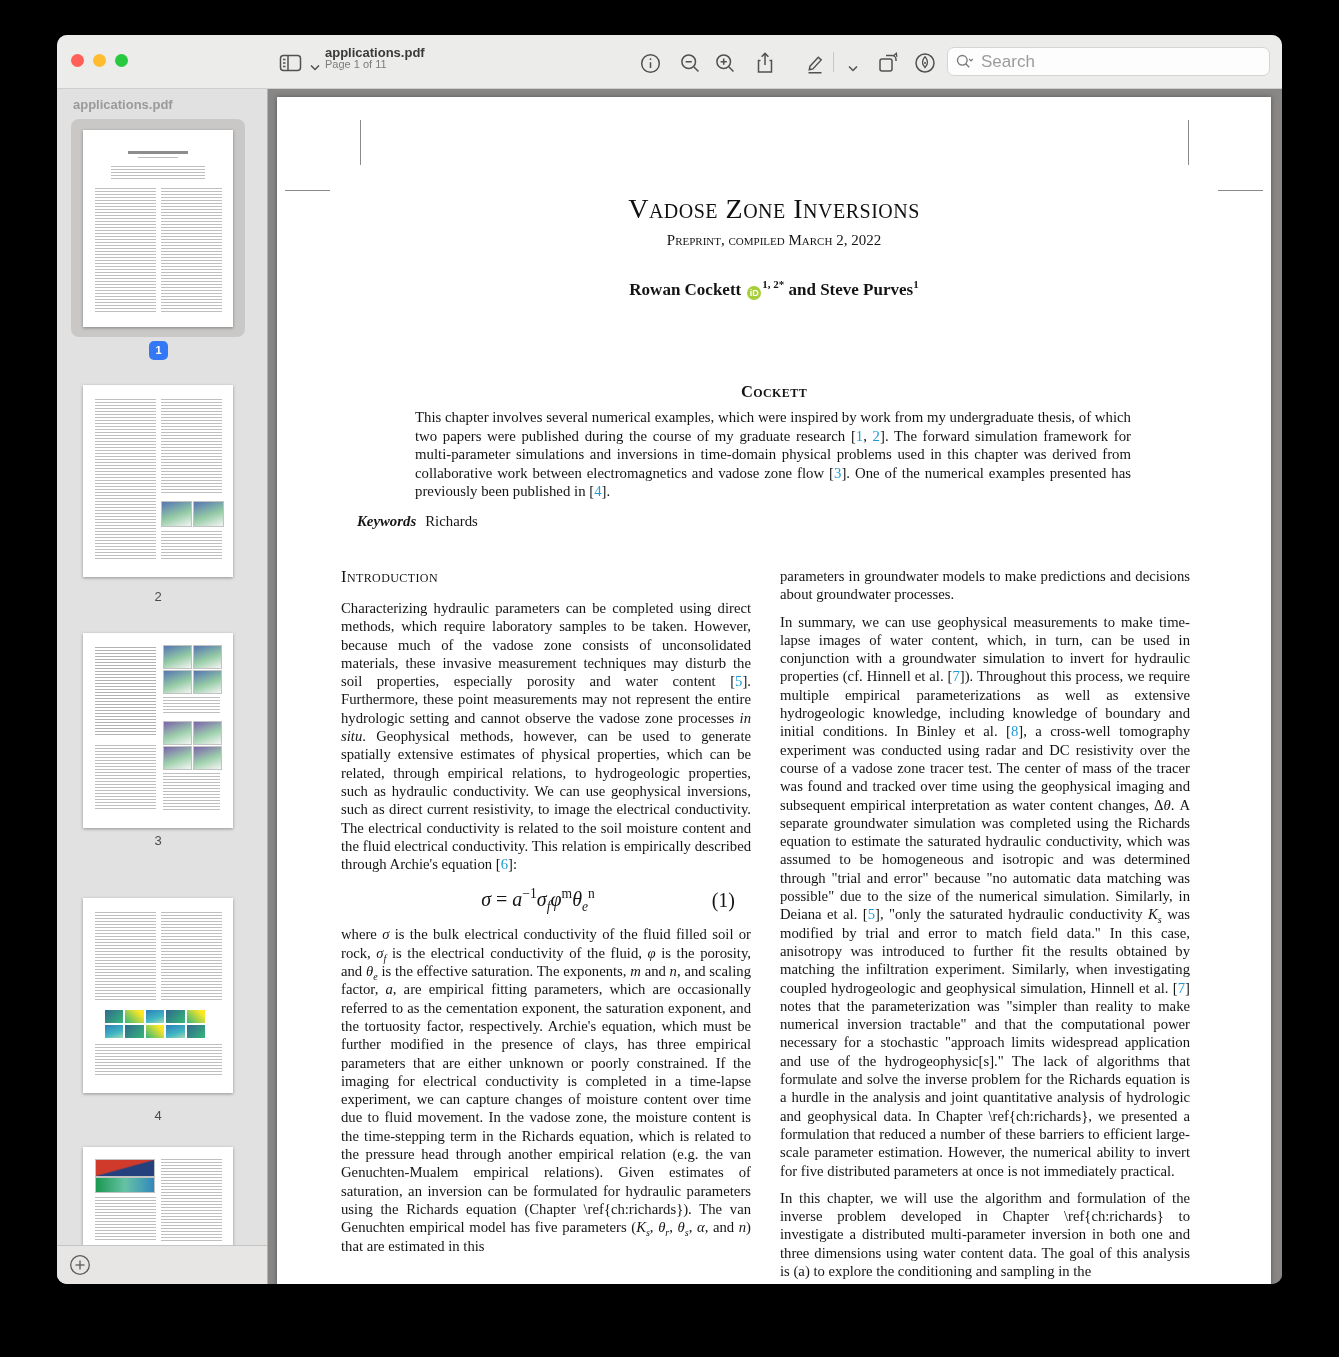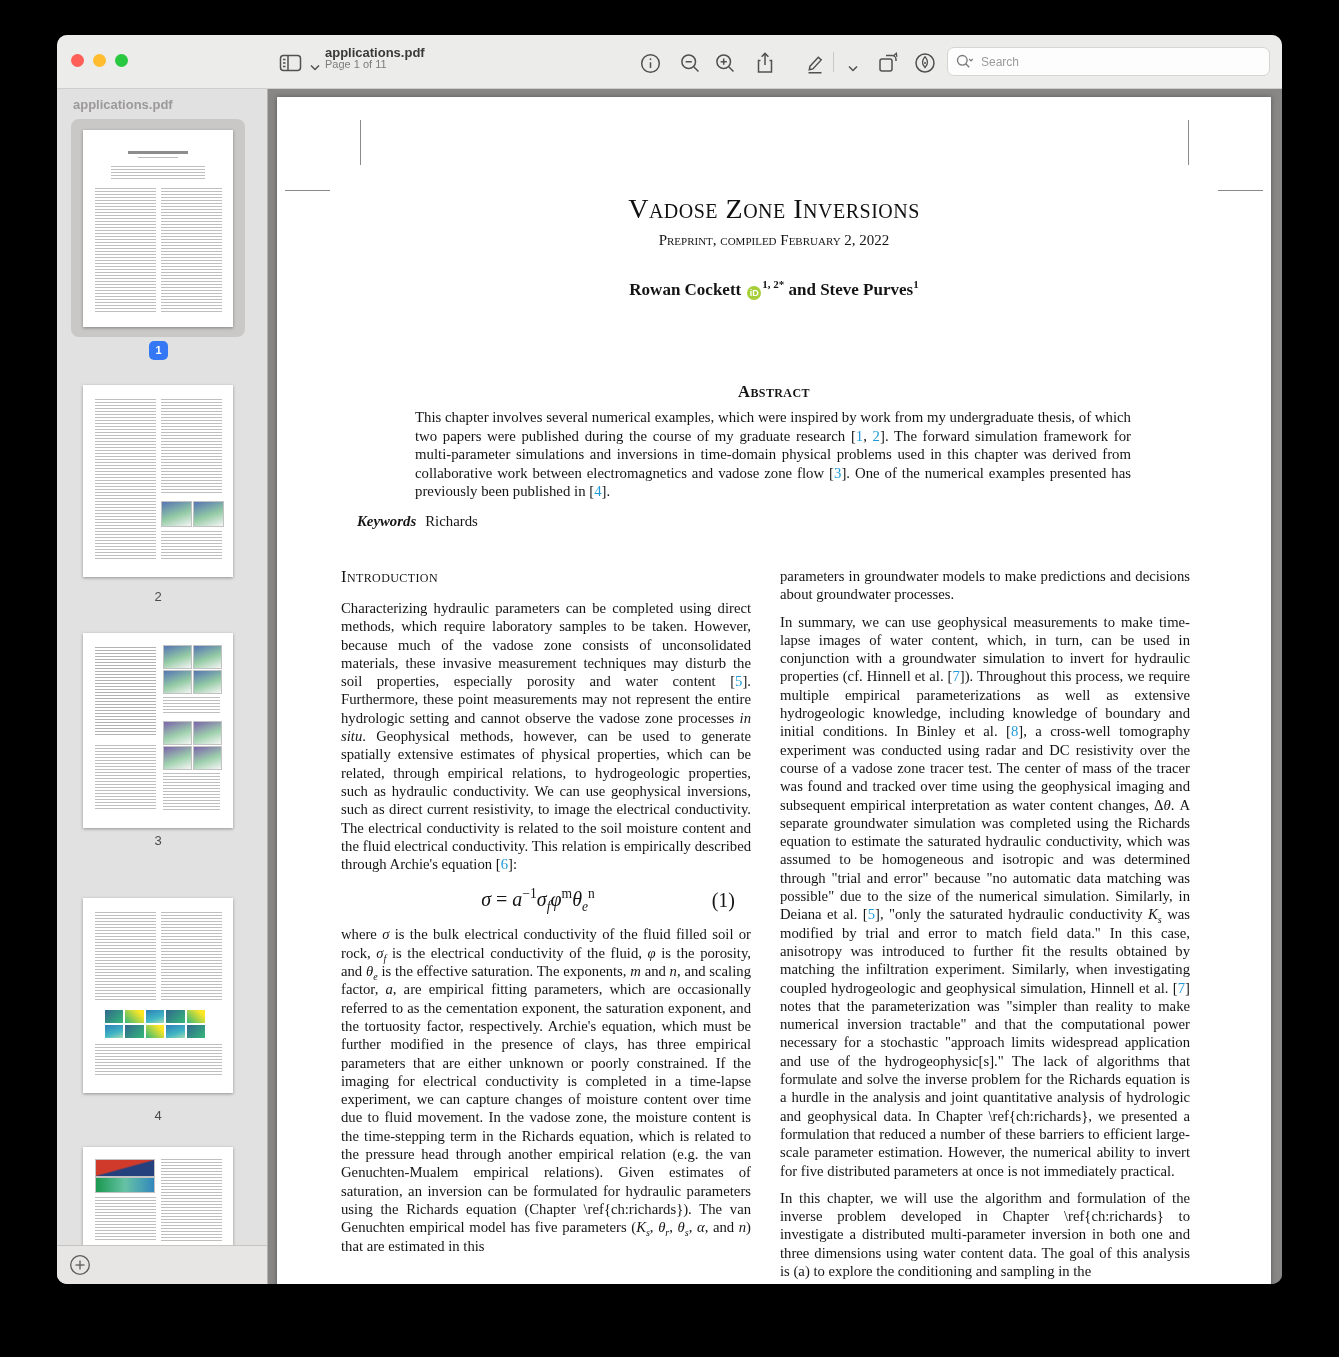--- a/index.html
+++ b/index.html
@@ -15,21 +15,21 @@
   .tl-yellow{left:36px;background:#febc2e;}
   .tl-green{left:58px;background:#28c840;}
   .tb-btn{position:absolute;top:15px;width:26px;height:26px;color:#515151;display:flex;align-items:center;justify-content:center;}
   .tb-btn svg{display:block;}
   .tb-title{position:absolute;left:268px;top:11px;line-height:1;}
   .tb-filename{font-size:13px;font-weight:bold;color:#3a3a3a;}
   .tb-pagestatus{font-size:11px;color:#7c7c7c;margin-top:0;}
   .tb-sep{position:absolute;left:776px;top:17px;width:1px;height:20px;background:#c9c8c7;}
   .searchbox{position:absolute;left:890px;top:12px;width:323px;height:29px;background:#fdfdfd;border:1px solid #d6d5d4;
              border-radius:7px;display:flex;align-items:center;box-sizing:border-box;padding:0 8px;}
-  .searchbox input{border:none;outline:none;background:transparent;font-size:12px;color:#b91c1c;flex:1;min-width:0;
+  .searchbox input{border:none;outline:none;background:transparent;font-size:17px;color:#b91c1c;flex:1;min-width:0;
              font-family:"Liberation Sans",sans-serif;}
   .searchbox input::placeholder{color:#9b9b9b;}
 
   
   .sidebar{position:absolute;left:0;top:54px;width:210px;bottom:0;background:#e2e1e1;border-right:1px solid #b3b2b1;z-index:4;}
   .sb-header{position:absolute;left:16px;top:8px;font-size:13px;font-weight:bold;color:#9b9a99;}
   .thumb-sel{position:absolute;left:14px;top:30px;width:174px;height:218px;background:#c9c8c7;border-radius:8px;}
   .thumb{position:absolute;left:26px;width:150px;background:#fff;box-shadow:0 1px 3px rgba(0,0,0,.35);overflow:hidden;}
   .pnum{position:absolute;left:26px;width:150px;text-align:center;font-size:13px;color:#4c4b4b;}
   .badge{position:absolute;left:92px;top:252px;width:19px;height:19px;border-radius:5px;background:#3478f6;color:#fff;
@@ -259,29 +259,29 @@
 
   <div class="pdfarea">
     <div class="page serif">
 
       <div class="cropmark" style="left:83px;top:23px;width:1px;height:45px;"></div>
       <div class="cropmark" style="left:911px;top:23px;width:1px;height:45px;"></div>
       <div class="cropmark" style="left:8px;top:93px;width:45px;height:1px;"></div>
       <div class="cropmark" style="left:941px;top:93px;width:45px;height:1px;"></div>
 
       <div class="doc-title">Vadose Zone Inversions</div>
-      <div class="doc-subtitle">Preprint, compiled February 2, 2022</div>
+      <div class="doc-subtitle">Preprint, compiled March 2, 2022</div>
 
       <div class="doc-authors">
         <span>Rowan Cockett</span><span class="orcid">iD</span><span class="asup">1, 2*</span>
         <span>and Steve Purves</span><span class="asup">1</span>
       </div>
 
 
-      <div class="abs-head">Abstract</div>
+      <div class="abs-head">Cockett</div>
       <div class="abstract">This chapter involves several numerical examples, which were inspired by work from my undergraduate thesis, of which two papers were published during the course of my graduate research [<span class="cite">1</span>, <span class="cite">2</span>]. The forward simulation framework for multi-parameter simulations and inversions in time-domain physical problems used in this chapter was derived from collaborative work between electromagnetics and vadose zone flow [<span class="cite">3</span>]. One of the numerical examples presented has previously been published in [<span class="cite">4</span>].</div>
 
       <div class="keywords">
         <span class="kw-label">Keywords</span><span>Richards</span>
       </div>
 
       <div class="col col-left">
         <h2 class="sec-head">Introduction</h2>
         <p>Characterizing hydraulic parameters can be completed using direct methods, which require laboratory samples to be taken. However, because much of the vadose zone consists of unconsolidated materials, these invasive measurement techniques may disturb the soil properties, especially porosity and water content [<span class="cite">5</span>]. Furthermore, these point measurements may not represent the entire hydrologic setting and cannot observe the vadose zone processes <i>in situ</i>. Geophysical methods, however, can be used to generate spatially extensive estimates of physical properties, which can be related, through empirical relations, to hydrogeologic properties, such as hydraulic conductivity. We can use geophysical inversions, such as direct current resistivity, to image the electrical conductivity. The electrical conductivity is related to the soil moisture content and the fluid electrical conductivity. This relation is empirically described through Archie's equation [<span class="cite">6</span>]:</p>
         <div class="eqrow">

